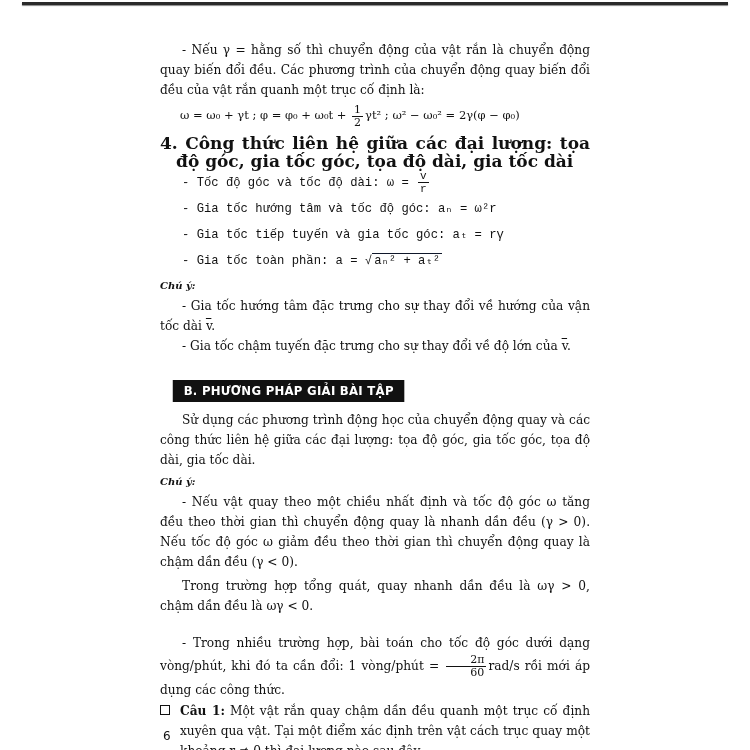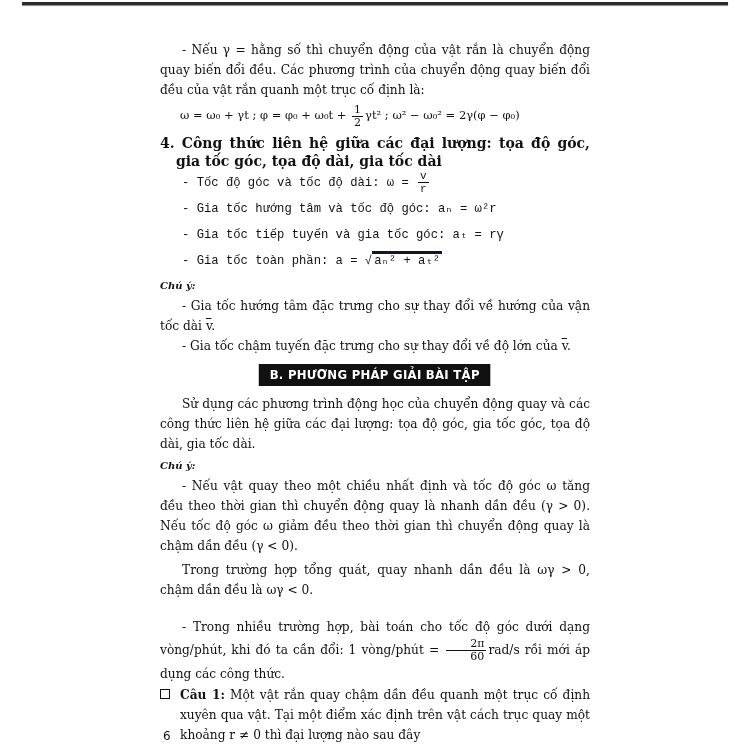--- a/index.html
+++ b/index.html
@@ -4,36 +4,36 @@
   <style>
     html, body { margin: 0; padding: 0; background: #ffffff; }
     body { width: 750px; height: 750px; position: relative; overflow: hidden;
       font-family: "DejaVu Serif", "Liberation Serif", serif; color: #111; }
     .top-rule { position: absolute; left: 22px; right: 22px; top: 2px; height: 3px; background: #2a2a2a;
       box-shadow: 0 1px 1px #888; }
     .page { position: absolute; left: 160px; top: 40px; width: 430px; font-size: 12.2px; line-height: 20px; }
     p { margin: 0; text-align: justify; }
     .indent { text-indent: 22px; }
     .sub { padding-left: 22px; }
-    .heading4 { font-weight: bold; font-size: 14px; line-height: 18px; padding-left: 16px; text-indent: -16px; margin-top: 4px; }
+    .heading4 { font-weight: bold; font-size: 17px; line-height: 18px; padding-left: 16px; text-indent: -16px; margin-top: 4px; }
     .note-title { font-weight: bold; font-style: italic; font-size: 10px; margin-top: 2px; }
     .formula { text-align: left; padding-left: 20px; font-size: 11.5px; height: 30px; line-height: 30px; white-space: nowrap; }
     .frac { display: inline-block; vertical-align: middle; text-align: center; line-height: 12px; font-size: 11px; margin: 0 2px; }
     .frac .num { display: block; border-bottom: 1px solid #111; padding: 0 2px; }
     .frac .den { display: block; padding: 0 2px; }
     .bar { text-decoration: overline; }
     .line-f { height: 26px; line-height: 26px; font-family: Liberation Mono, monospace; }
-    .section-banner { display: flex; justify-content: center; margin: 8px 0 8px 0; }
+    .section-banner { display: flex; justify-content: flex-start; margin: 24px 0 8px 0; }
     .section-banner span { display: inline-block; background: #111; color: #fff; font-family: "DejaVu Sans", "Liberation Sans", sans-serif;
       font-weight: bold; font-size: 13px; letter-spacing: 0.3px; padding: 2px 10px; line-height: 18px;
       transform: scaleX(0.9); border-left: 2px solid #111; border-right: 2px solid #111; }
     .q-row { position: relative; padding-left: 20px; }
     .checkbox { position: absolute; left: 0; top: 4px; width: 10px; height: 10px; border: 1.5px solid #111; box-sizing: border-box; }
     .page-num { position: absolute; left: 163px; top: 729px; font-family: "DejaVu Sans", "Liberation Sans", sans-serif; font-size: 12px; }
-    .sqrt { display: inline-block; border-top: 3px solid #0f172a; padding: 0 2px; line-height: 14px; }
+    .sqrt { display: inline-block; border-top: 1px solid #0f172a; padding: 0 2px; line-height: 14px; }
   </style>
 </head>
 <body>
 
 <div class="top-rule"></div>
 
 <div class="page">
 
   <p class="indent">- Nếu γ = hằng số thì chuyển động của vật rắn là chuyển động quay biến đổi đều. Các phương trình của chuyển động quay biến đổi đều của vật rắn quanh một trục cố định là:</p>
 

